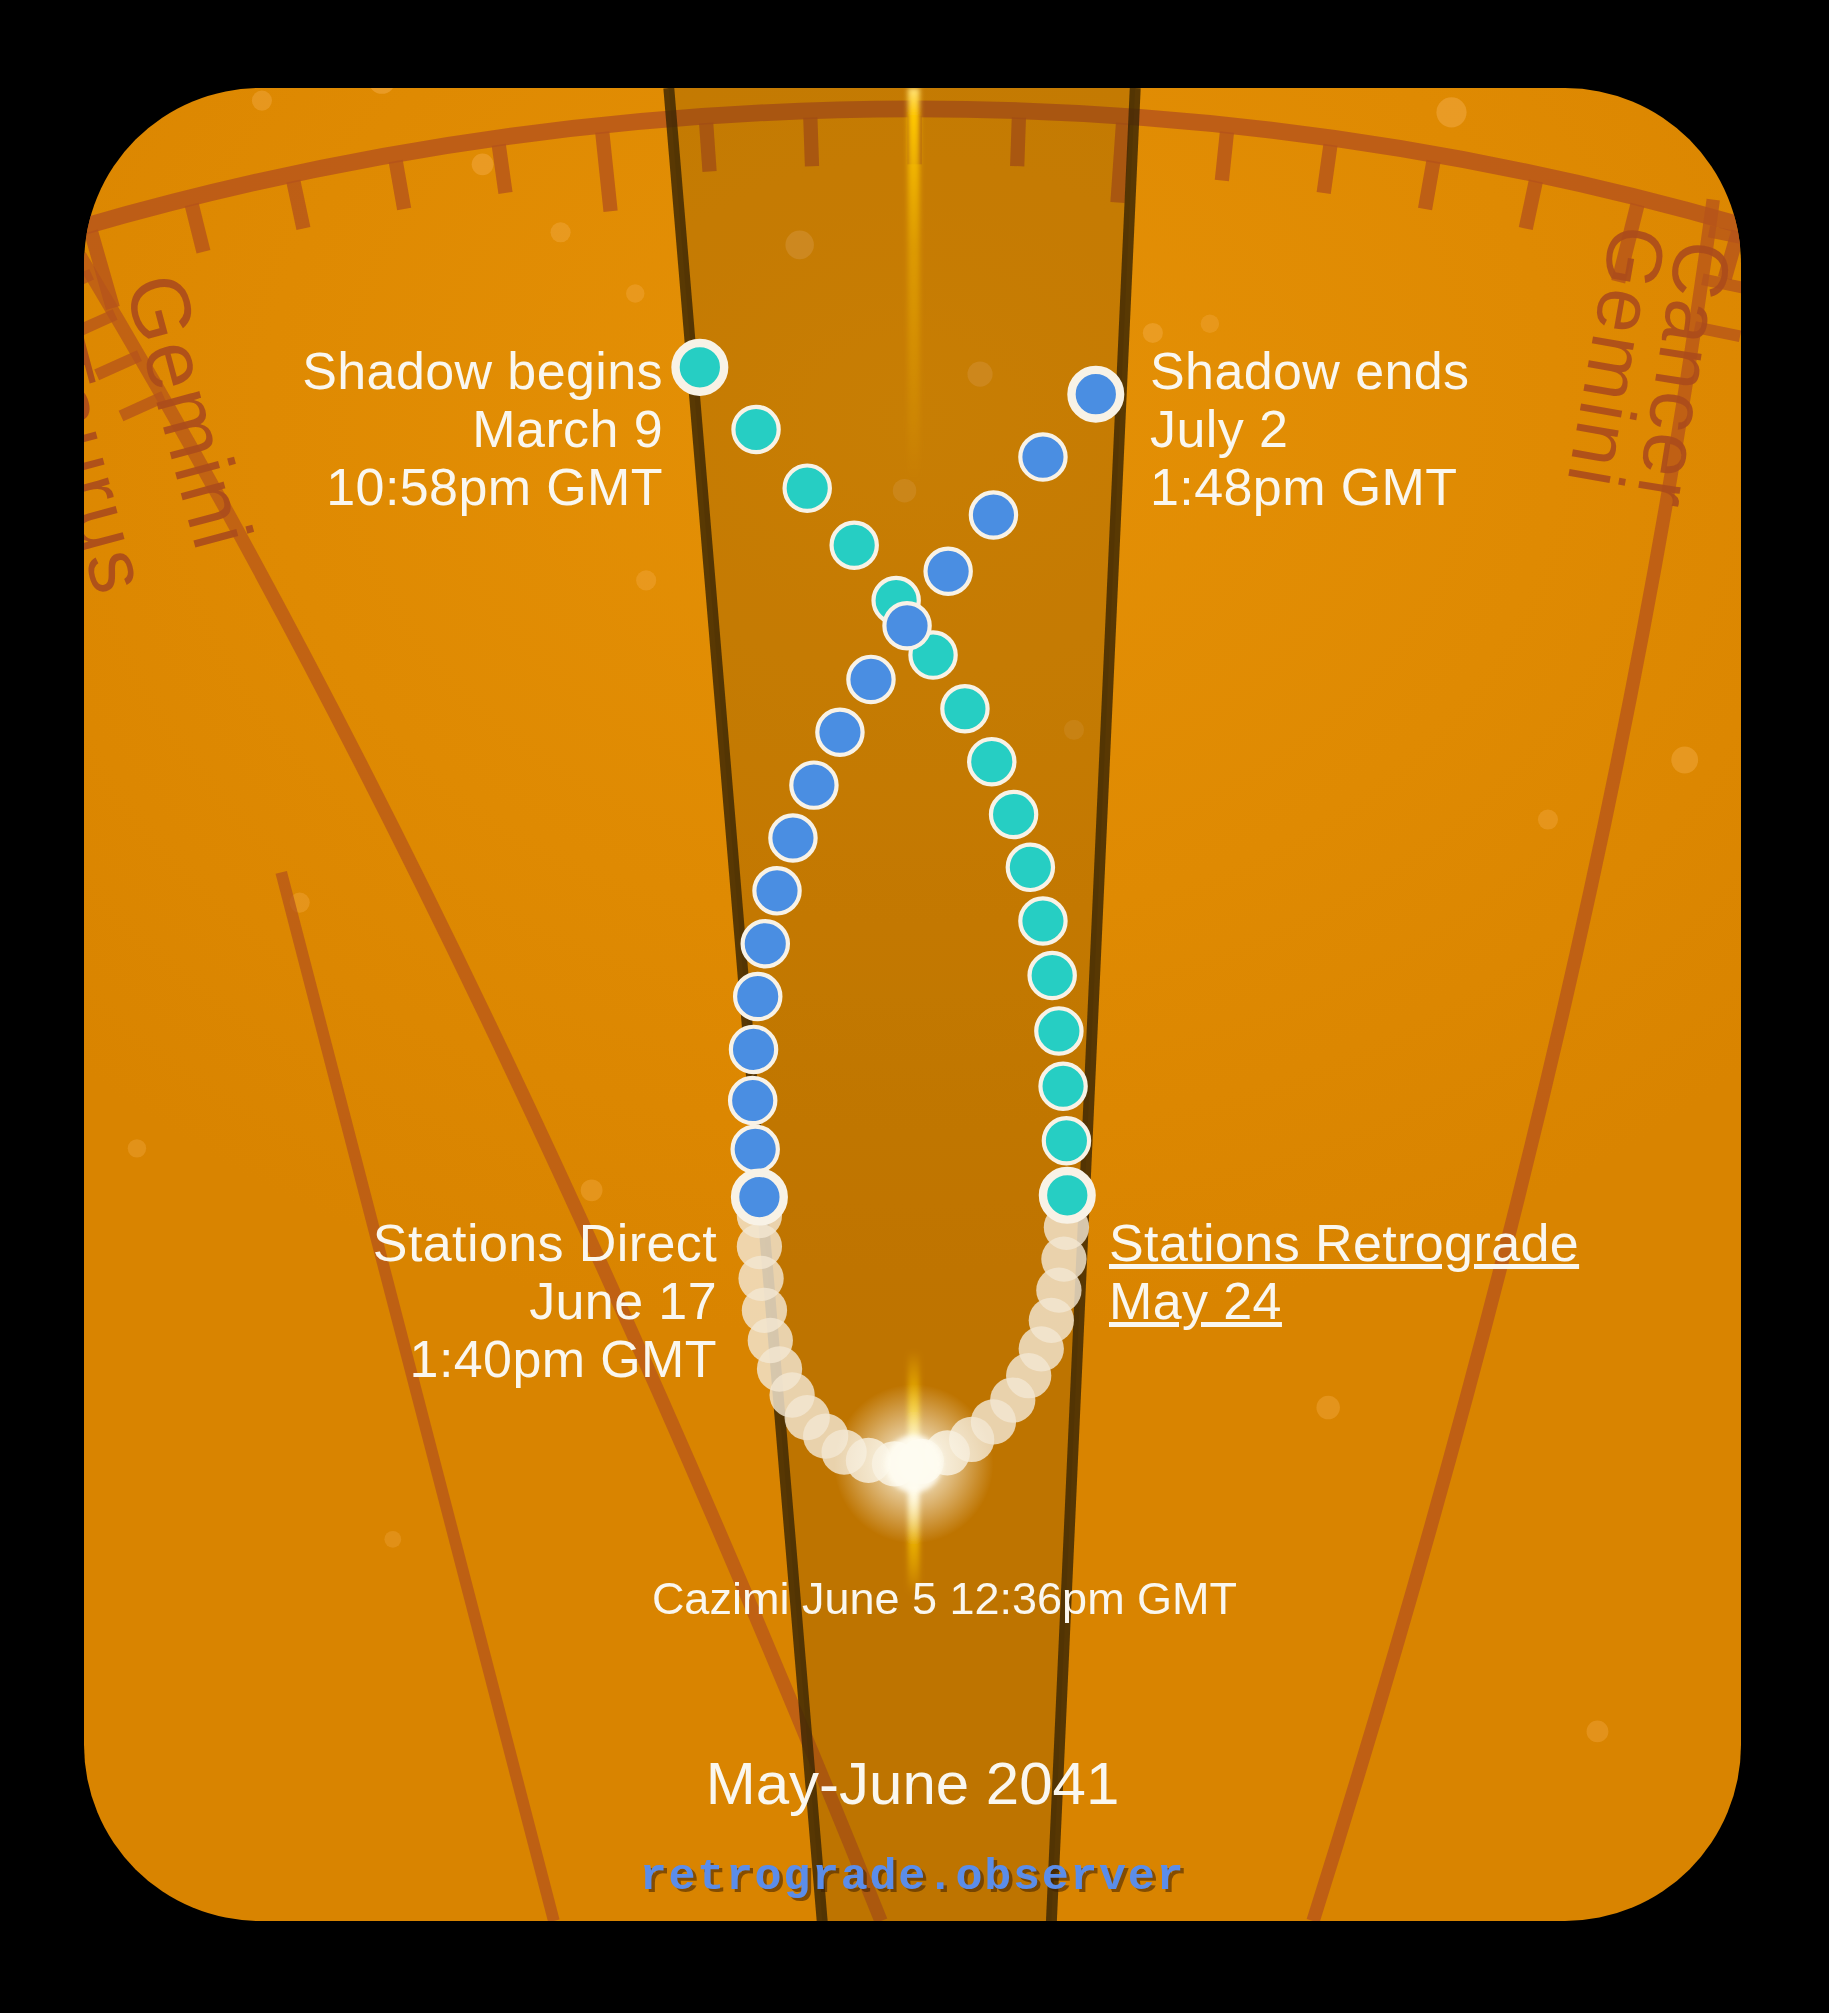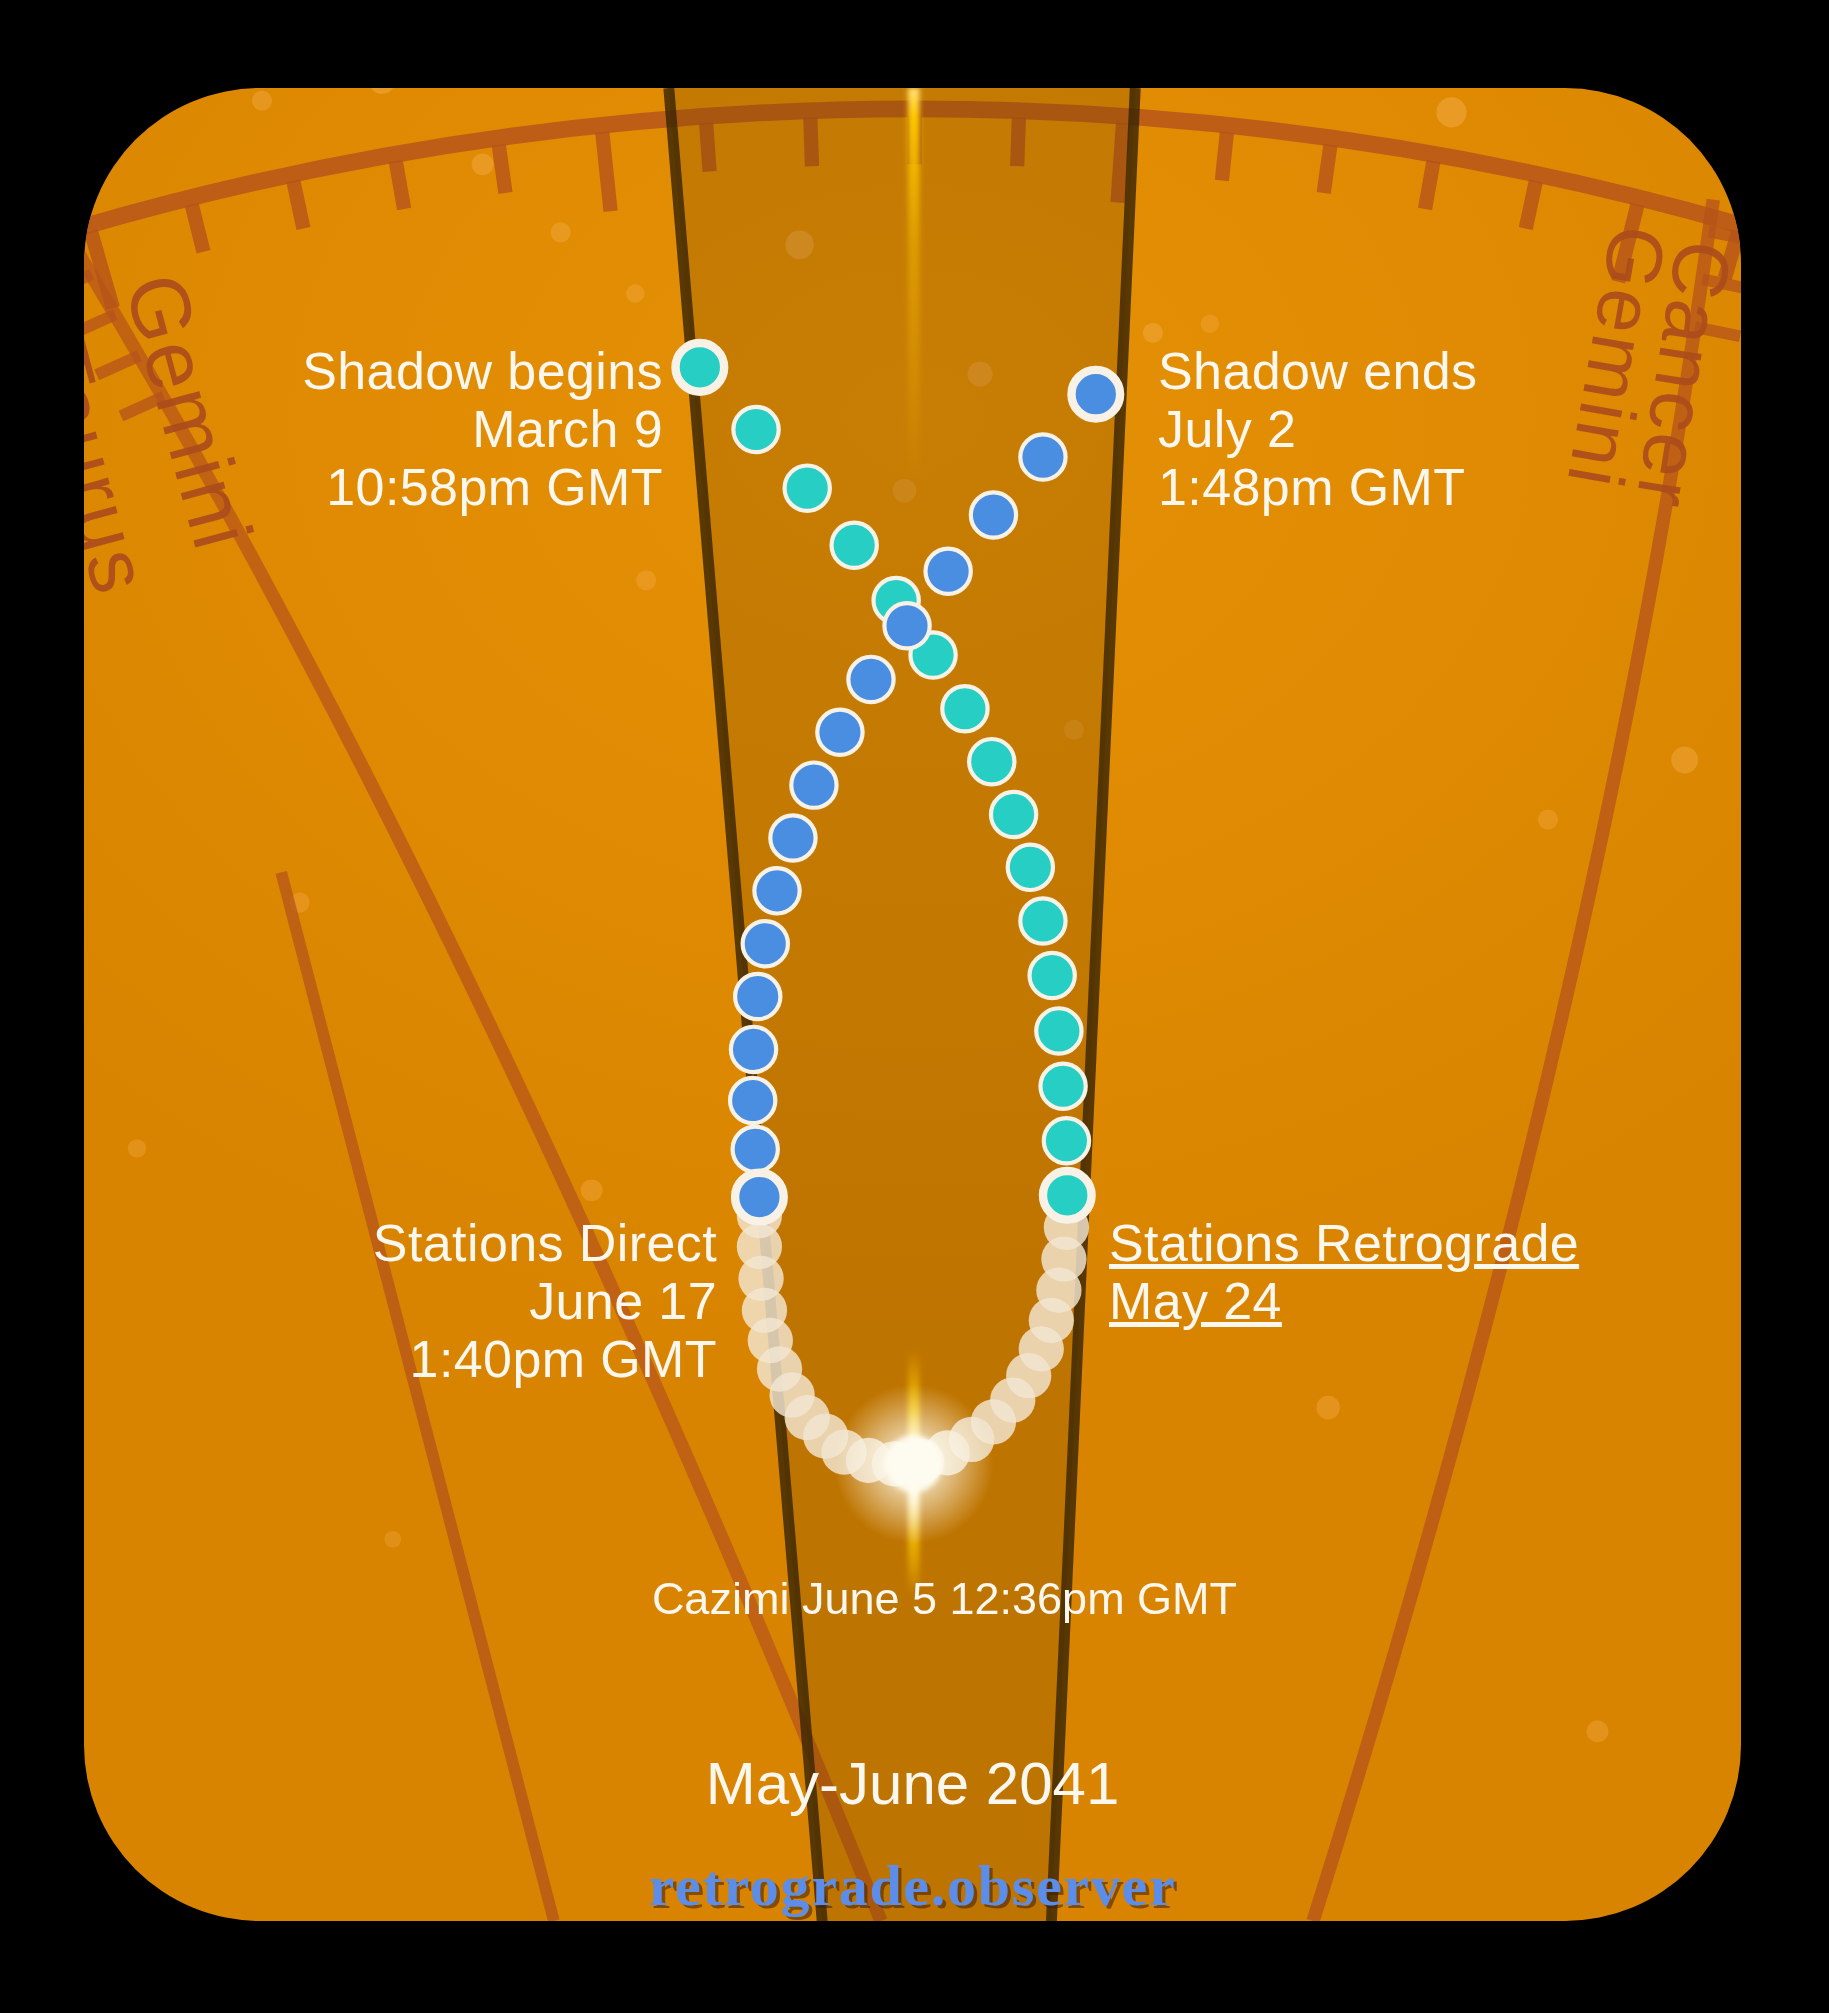--- a/index.html
+++ b/index.html
@@ -9,21 +9,21 @@
         background:radial-gradient(ellipse 1175px 923px at 50% 18%, #E59106 0%, #DF8A02 55%, #D98400 100%);}
   #scene{position:absolute;left:0;top:0;width:100%;height:100%;display:block;}
   .lbl{position:absolute;color:#FAF7EF;font-size:52px;line-height:58px;letter-spacing:0.4px;}
   .lbl.right{text-align:right;}
   .zod{position:absolute;color:#AC4D1C;opacity:0.92;font-size:84px;letter-spacing:2.5px;
        transform-origin:left top;white-space:nowrap;}
   .centered{position:absolute;left:0;width:100%;text-align:center;color:#FAF7EF;}
   #cazimi-line{top:1485px;font-size:45px;padding-left:32px;}
   #page-title{top:1554px;font-size:81px;font-weight:bold;letter-spacing:0.8px;}
   #page-subtitle{top:1661px;font-size:60px;}
-  #site-footer{top:1764px;font-family:Liberation Serif, serif;font-weight:bold;font-size:58px;
+  #site-footer{top:1764px;font-family:Liberation Mono, monospace;font-weight:bold;font-size:45px;
                color:#5B8DE9;text-shadow:3.4px 3.4px 0 rgba(61,31,2,0.55);letter-spacing:1.7px;}
 </style>
 </head>
 <body>
 
 <div id="card">
 
   <svg id="scene" viewBox="100 105 1975 2185">
       <defs>
         <linearGradient id="goldTop" x1="0" y1="0" x2="0" y2="1">
@@ -172,21 +172,21 @@
   <div class="zod" style="left:115px;top:176px;transform:rotate(75deg);">Gemini</div>
   <div class="zod" style="left:1601px;top:147px;font-size:79px;transform:rotate(100deg);">Gemini</div>
   <div class="zod" style="left:1666px;top:161px;font-size:79px;transform:rotate(99deg);">Cancer</div>
 
   <div class="lbl right" style="left:0;width:579px;top:254px;">
     <div>Shadow begins</div>
     <div>March 9</div>
     <div>10:58pm GMT</div>
   </div>
 
-  <div class="lbl" style="left:1066px;top:254px;margin-left:8px;">
+  <div class="lbl" style="left:1066px;top:254px;">
     <div>Shadow ends</div>
     <div>July 2</div>
     <div>1:48pm GMT</div>
   </div>
 
   <div class="lbl right" style="left:8px;width:625px;top:1126px;">
     <div>Stations Direct</div>
     <div>June 17</div>
     <div>1:40pm GMT</div>
   </div>

